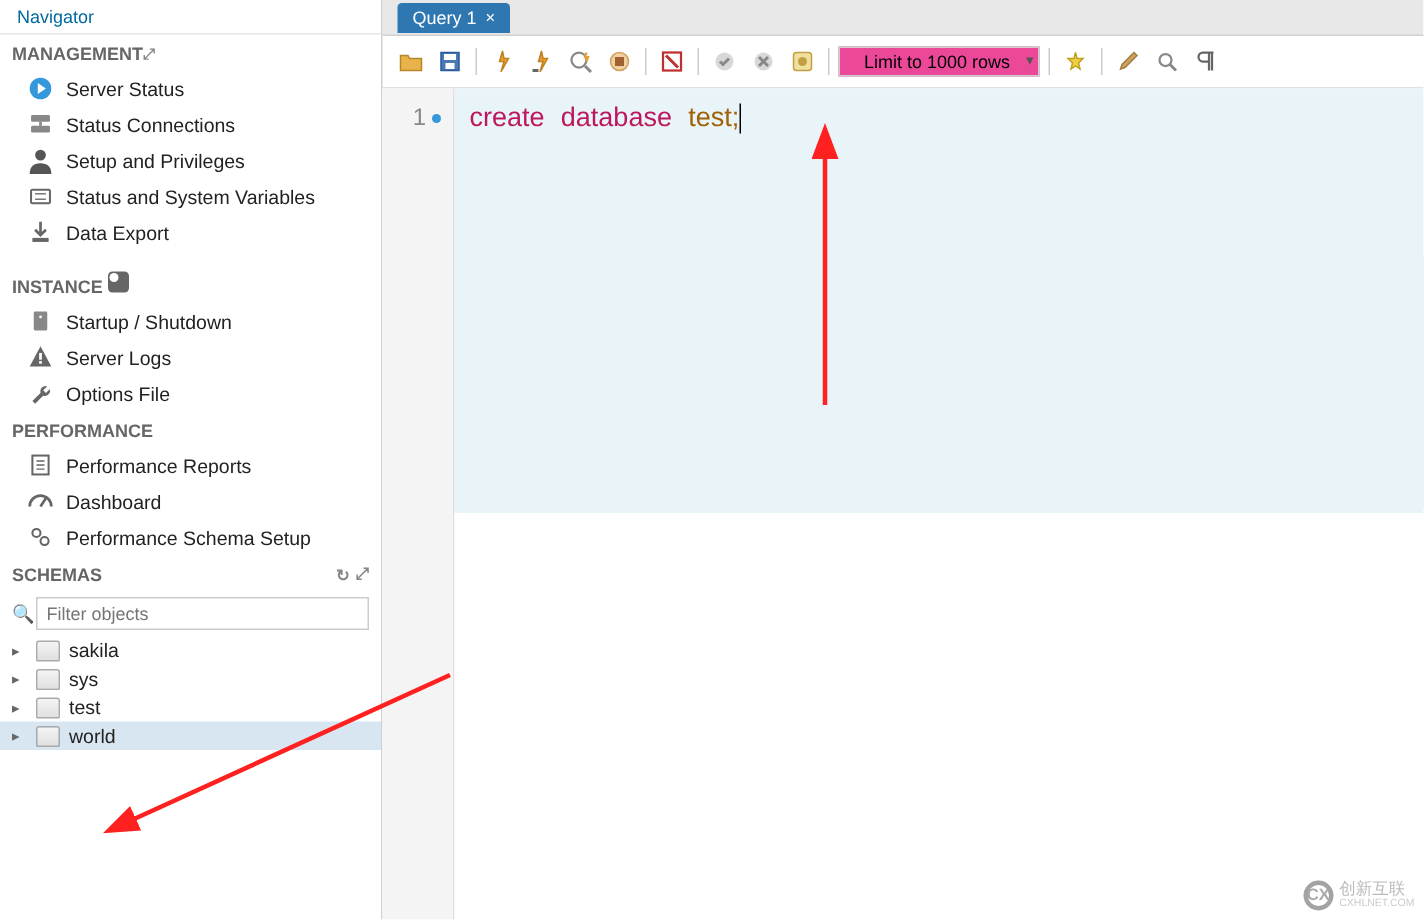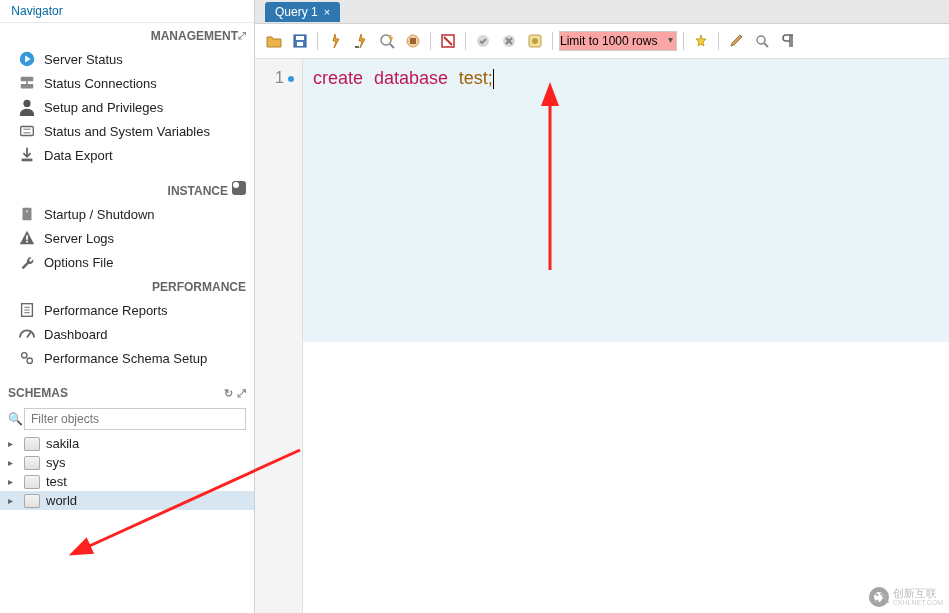--- a/index.html
+++ b/index.html
@@ -4,21 +4,21 @@
   <style>
     * { margin: 0; padding: 0; box-sizing: border-box; font-family: "Segoe UI", Tahoma, sans-serif; }
     body { width: 949px; height: 613px; background: #fff; position: relative; overflow: hidden; }
     .container { display: flex; height: 100%; }
     
     
     .navigator { width: 255px; background: #fff; border-right: 1px solid #d0d0d0; display: flex; flex-direction: column; position: relative; }
     .nav-title { padding: 4px 8px; font-size: 12px; color: #0369a1; border-bottom: 1px solid #e8e8e8; }
     .nav-title::before { content: ''; display:inline-block; }
     
-    .section-header { padding: 6px 8px 4px; font-size: 12px; font-weight: bold; color: #666; display: flex; align-items: center; justify-content: flex-end; }
+    .section-header { padding: 6px 8px 4px; font-size: 12px; font-weight: bold; color: #666; display: flex; align-items: center; justify-content: flex-start; }
     .section-header .expand-icon { font-size: 10px; color: #888; }
     
     .nav-item { display: flex; align-items: center; padding: 3px 8px 3px 18px; font-size: 13px; color: #222; cursor: pointer; gap: 8px; }
     .nav-icon { width: 18px; height: 18px; display: inline-flex; align-items: center; justify-content: center; font-size: 13px; }
     .nav-icon svg { width: 18px; height: 18px; }
     
     .schemas-header { display: flex; align-items: center; justify-content: space-between; padding: 6px 8px 4px; font-size: 12px; font-weight: bold; color: #666; }
     .schemas-icons { display: flex; gap: 4px; }
     .schemas-icons span { font-size: 11px; color: #888; }
     
@@ -38,40 +38,40 @@
     
     .main { flex: 1; display: flex; flex-direction: column; background: #fcfcfc; }
     .tabs { display: flex; background: #e8e8e8; border-bottom: 1px solid #d0d0d0; height: 24px; align-items: center; }
     .tabs-spacer { width:10px; }
     .tab { background: #2f77b0; color: #fff; padding: 3px 10px; font-size: 12px; display: flex; align-items: center; gap: 6px; border-radius: 3px 3px 0 0; }
     .tab .close { font-size: 11px; }
     
     .toolbar { display: flex; align-items: center; padding: 6px 8px; gap: 4px; background: #fff; border-bottom: 1px solid #e0e0e0; }
     .tb-btn { width: 22px; height: 22px; display: inline-flex; align-items: center; justify-content: center; font-size: 14px; color: #555; cursor: pointer; border-radius:2px; }
     .tb-sep { width: 1px; height: 18px; background: #ccc; margin: 0 2px; }
-    .limit-select { border: 1px solid #ccc; padding: 2px 18px 2px 0; font-size: 12px; background: #fca5a5; appearance: none; position: relative; }
+    .limit-select { border: 1px solid #ccc; padding: 2px 18px 2px 16px; font-size: 12px; background: #ec4899; appearance: none; position: relative; }
     .limit-wrap { position: relative; display: inline-block; }
     .limit-wrap::after { content: '▾'; position: absolute; right: 4px; top: 3px; font-size: 10px; color: #555; pointer-events:none; }
     
     .editor { flex: 1; display: flex; background: #fff; position: relative; }
     .gutter { width: 48px; background: #f4f4f4; border-right: 1px solid #e0e0e0; padding-top: 6px; text-align: right; }
     .line-num { padding: 0 8px; font-size: 16px; color: #888; font-family: Consolas, monospace; line-height: 26px; position:relative; }
     .line-dot { display:inline-block; width:6px; height:6px; background:#3498db; border-radius:50%; vertical-align: middle; margin-left:4px; }
     .code { flex: 1; padding: 6px 10px; font-family: Consolas, monospace; font-size: 18px; background: #e8f4f8; line-height: 26px; }
     .code .kw { color: #be185d; }
     .code .ident { color: #a16207; }
     .cursor { display:inline-block; width:1px; height:20px; background:#000; vertical-align:middle; }
     .code-bg { background:#fff; flex:1; }
 
     
     .arrow { position: absolute; pointer-events: none; }
     .arrow svg { overflow: visible; }
     
     .watermark { position:absolute; bottom:6px; right:6px; font-size:11px; color:#bbb; display:flex; align-items:center; gap:4px; }
-    .watermark .wm-ico { width:20px; height:20px; border:5px solid #a3a3a3; border-radius:50%; display:inline-flex; align-items:center; justify-content:center; font-size:15px; color:#aaa; font-weight:bold; }
+    .watermark .wm-ico { width:20px; height:20px; border:3px solid #a3a3a3; border-radius:50%; display:inline-flex; align-items:center; justify-content:center; font-size:11px; color:#aaa; font-weight:bold; }
     .watermark .wm-txt { display:flex; flex-direction:column; line-height:1; }
     .watermark .wm-sub { font-size:7px; color:#ccc; }
   </style>
 </head>
 <body>
 
 <div class="container">
 
   <div class="navigator">
     <div class="nav-title">
@@ -187,21 +187,21 @@
     <div class="nav-item">
       <span class="nav-icon">
           <svg viewBox="0 0 20 20">
             <circle cx="7" cy="7" r="3" fill="none" stroke="#666" stroke-width="1.5"></circle>
             <circle cx="13" cy="13" r="3" fill="none" stroke="#666" stroke-width="1.5"></circle>
           </svg>
         </span>
       <span>Performance Schema Setup</span>
     </div>
 
-    <div class="schemas-header" style="margin-top:10px;">
+    <div class="schemas-header" style="">
       <span>SCHEMAS</span>
       <div class="schemas-icons">
         <span>↻</span>
         <span>⤢</span>
       </div>
     </div>
     <div class="filter-row">
       <span class="search-ico">🔍</span>
       <input type="text" placeholder="Filter objects" style="">
     </div>

